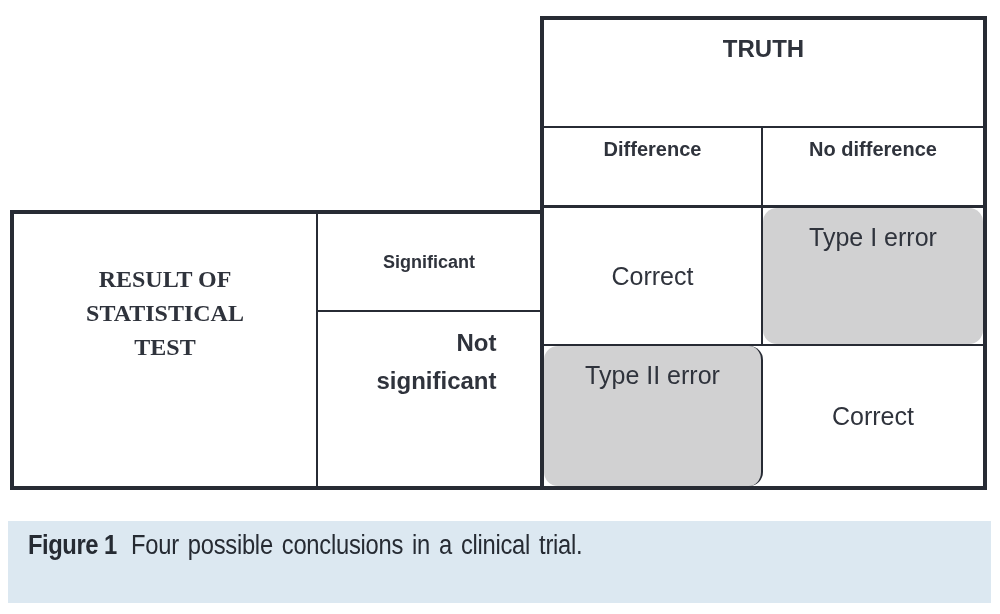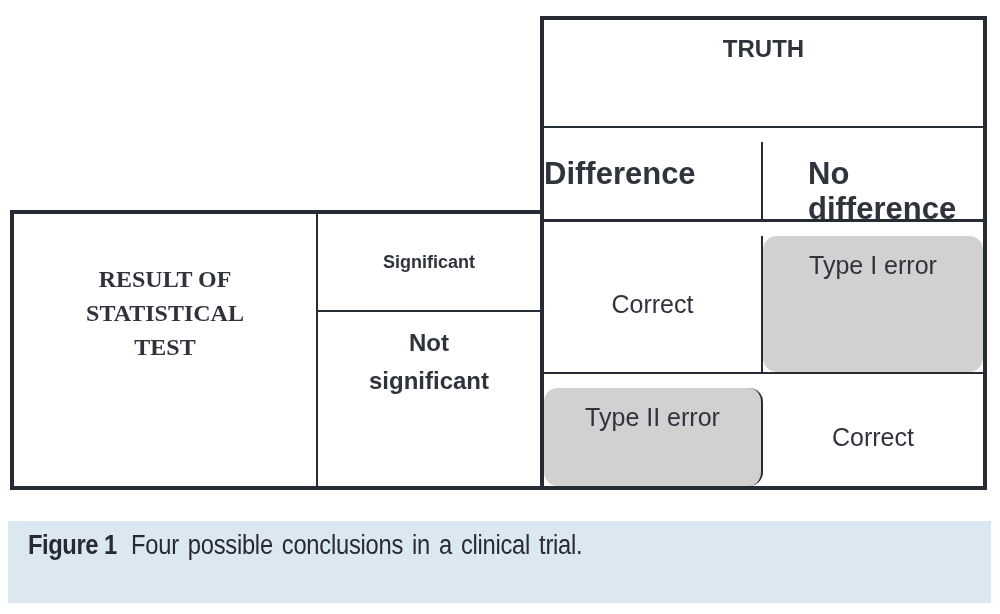--- a/index.html
+++ b/index.html
@@ -14,33 +14,33 @@
   }
   .canvas { position: absolute; inset: 0; background: #ffffff; }
 
   .blk {
     position: absolute; box-sizing: border-box;
     border: 4px solid var(--border); background: #fff;
     color: var(--text);
   }
 
   
-  .right-block { left: 540px; top: 16px; width: 447px; height: 474px; display: flex; flex-direction: column; gap: 14px; }
+  .right-block { left: 540px; top: 16px; width: 447px; height: 474px; display: flex; flex-direction: column; }
   .truth-row {
     height: 108px; box-sizing: border-box; border-bottom: 2px solid var(--border);
     text-align: center; padding-top: 14px; font-weight: bold; font-size: 24px; line-height: 30px;
   }
   .subhead-row { height: 80px; box-sizing: border-box; border-bottom: 3px solid var(--border); display: flex; }
   .row1 { height: 138px; box-sizing: border-box; border-bottom: 2px solid var(--border); display: flex; }
   .row2 { flex: 1; display: flex; }
   .c-left { width: 219px; box-sizing: border-box; border-right: 2px solid var(--border); }
   .c-right { flex: 1; }
 
   .subhead {
-    padding-top: 14px; font-weight: bold; font-size: 31px; line-height: 35px;
+    text-align: center; padding-top: 4px; font-weight: bold; font-size: 20px; line-height: 35px;
   }
   .subhead .wrap-narrow { display: block; max-width: 130px; margin: 0 auto; }
 
   .cell-center { display: flex; align-items: center; justify-content: center; font-size: 25px; }
   .cell-top { text-align: center; padding-top: 14px; font-size: 25px; line-height: 30px; border-radius: 14px; }
   .shaded { background: var(--shade); }
 
   
   .left-block { left: 10px; top: 210px; width: 534px; height: 280px; display: flex; }
   .result-cell {
@@ -48,21 +48,21 @@
     text-align: center; padding-top: 48px; font-weight: bold; font-size: 24px; line-height: 34px;
   }
   .result-cell .wrap-narrow { display: block; max-width: 215px; margin: 0 auto; font-family: Liberation Serif, serif; }
   .sig-col { flex: 1; display: flex; flex-direction: column; }
   .sig-cell {
     height: 98px; box-sizing: border-box; border-bottom: 2px solid var(--border);
     display: flex; align-items: center; justify-content: center;
     font-weight: bold; font-size: 18px;
   }
   .notsig-cell {
-    flex: 1; text-align: center; padding-top: 12px;
+    flex: 1; text-align: right; padding-top: 12px;
     font-weight: bold; font-size: 24px; line-height: 38px;
   }
   .notsig-cell .wrap-narrow { display: block; max-width: 135px; margin: 0 auto; }
 
   
   .caption-bar {
     position: absolute; left: 8px; top: 521px; width: 983px; height: 82px;
     background: var(--caption-bg); box-sizing: border-box;
     padding: 8px 0 0 20px; color: var(--caption-text);
   }

